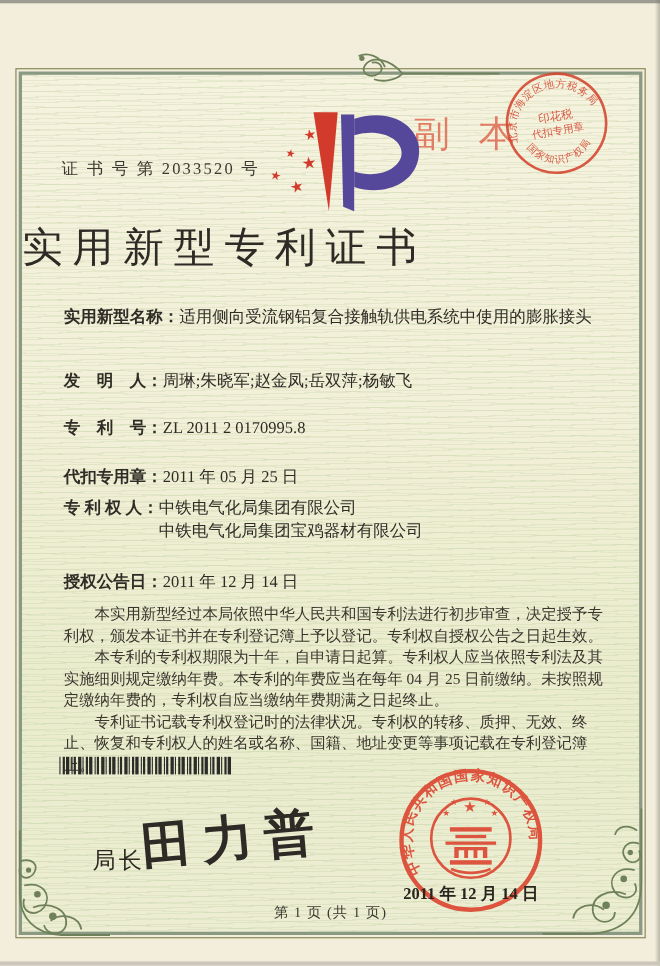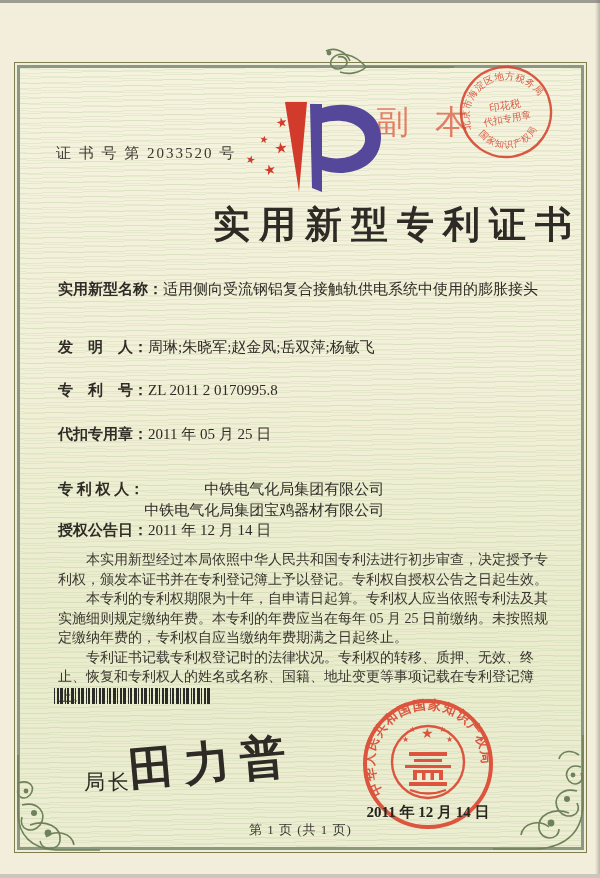--- a/index.html
+++ b/index.html
@@ -33,32 +33,32 @@
   .cert-no{position:absolute;left:36px;top:44px;font-size:15px;letter-spacing:2px;color:#3b382f;margin-top:32px;}
   .duplicate-mark{
     position:absolute;left:356px;top:32px;font-size:33px;letter-spacing:26px;
     color:#e06a52;opacity:.85;font-weight:400;white-space:nowrap;
   }
   .tax-stamp{position:absolute;left:438px;top:-4px;width:96px;height:96px;opacity:.88;
     transform:rotate(-10deg);}
   .logo{position:absolute;left:213px;top:28px;width:164px;height:112px;}
 
   .cert-title{
-    position:absolute;left:0;right:0;top:132px;text-align:right;
-    font-size:37px;letter-spacing:9px;color:#2e2b26;font-weight:700;white-space:nowrap;
+    position:absolute;left:0;right:0;top:132px;text-align:left;
+    font-size:37px;letter-spacing:9px;color:#2e2b26;font-weight:400;white-space:nowrap;
   }
 
   .field-row{position:absolute;left:38px;right:26px;font-size:15px;display:flex;line-height:21px;}
   .field-row .lbl{font-weight:bold;white-space:pre;flex:none;color:#2f2c26;}
   .field-row .val{color:#2f2c26;}
   .row-name{top:211px;}
   .row-inventor{top:269px;}
   .row-patent-no{top:312px;}
   .row-filing{top:356px;}
-  .row-patentee{top:411px;text-align:right;}
+  .row-patentee{top:384px;}
   .row-grant{top:452px;}
 
   .paragraphs{position:absolute;left:38px;top:482px;width:502px;
     font-size:14px;line-height:19.5px;color:#3a362e;}
   .paragraphs p{margin:0;text-indent:2em;}
 
   .barcode{position:absolute;left:34px;top:620px;width:166px;height:16px;display:flex;align-items:stretch;}
   .barcode .bar{background:#2b2b28;flex:none;height:100%;}
 
   .sig-title{position:absolute;left:64px;top:700px;font-size:21px;letter-spacing:3px;color:#2d2a24;}
@@ -162,21 +162,21 @@
         <div>中铁电气化局集团宝鸡器材有限公司</div>
       </span>
     </div>
     <div class="field-row row-grant">
       <span class="lbl">授权公告日：</span>
       <span class="val">2011 年 12 月 14 日</span>
     </div>
 
     <div class="paragraphs">
       <p>本实用新型经过本局依照中华人民共和国专利法进行初步审查，决定授予专利权，颁发本证书并在专利登记簿上予以登记。专利权自授权公告之日起生效。</p>
-      <p>本专利的专利权期限为十年，自申请日起算。专利权人应当依照专利法及其实施细则规定缴纳年费。本专利的年费应当在每年 05 月 25 日前缴纳。未按照规定缴纳年费的，专利权自应当缴纳年费期满之日起终止。</p>
+      <p>本专利的专利权期限为十年，自申请日起算。专利权人应当依照专利法及其实施细则规定缴纳年费。本专利的年费应当在每年 04 月 25 日前缴纳。未按照规定缴纳年费的，专利权自应当缴纳年费期满之日起终止。</p>
       <p>专利证书记载专利权登记时的法律状况。专利权的转移、质押、无效、终止、恢复和专利权人的姓名或名称、国籍、地址变更等事项记载在专利登记簿上。</p>
     </div>
 
     <div class="barcode">
         <div class="bar" style="width: 1px; margin-right: 2px;"></div>
         <div class="bar" style="width: 2px; margin-right: 1px;"></div>
         <div class="bar" style="width: 3px; margin-right: 2px;"></div>
         <div class="bar" style="width: 1px; margin-right: 1px;"></div>
         <div class="bar" style="width: 2px; margin-right: 2px;"></div>
         <div class="bar" style="width: 3px; margin-right: 1px;"></div>

